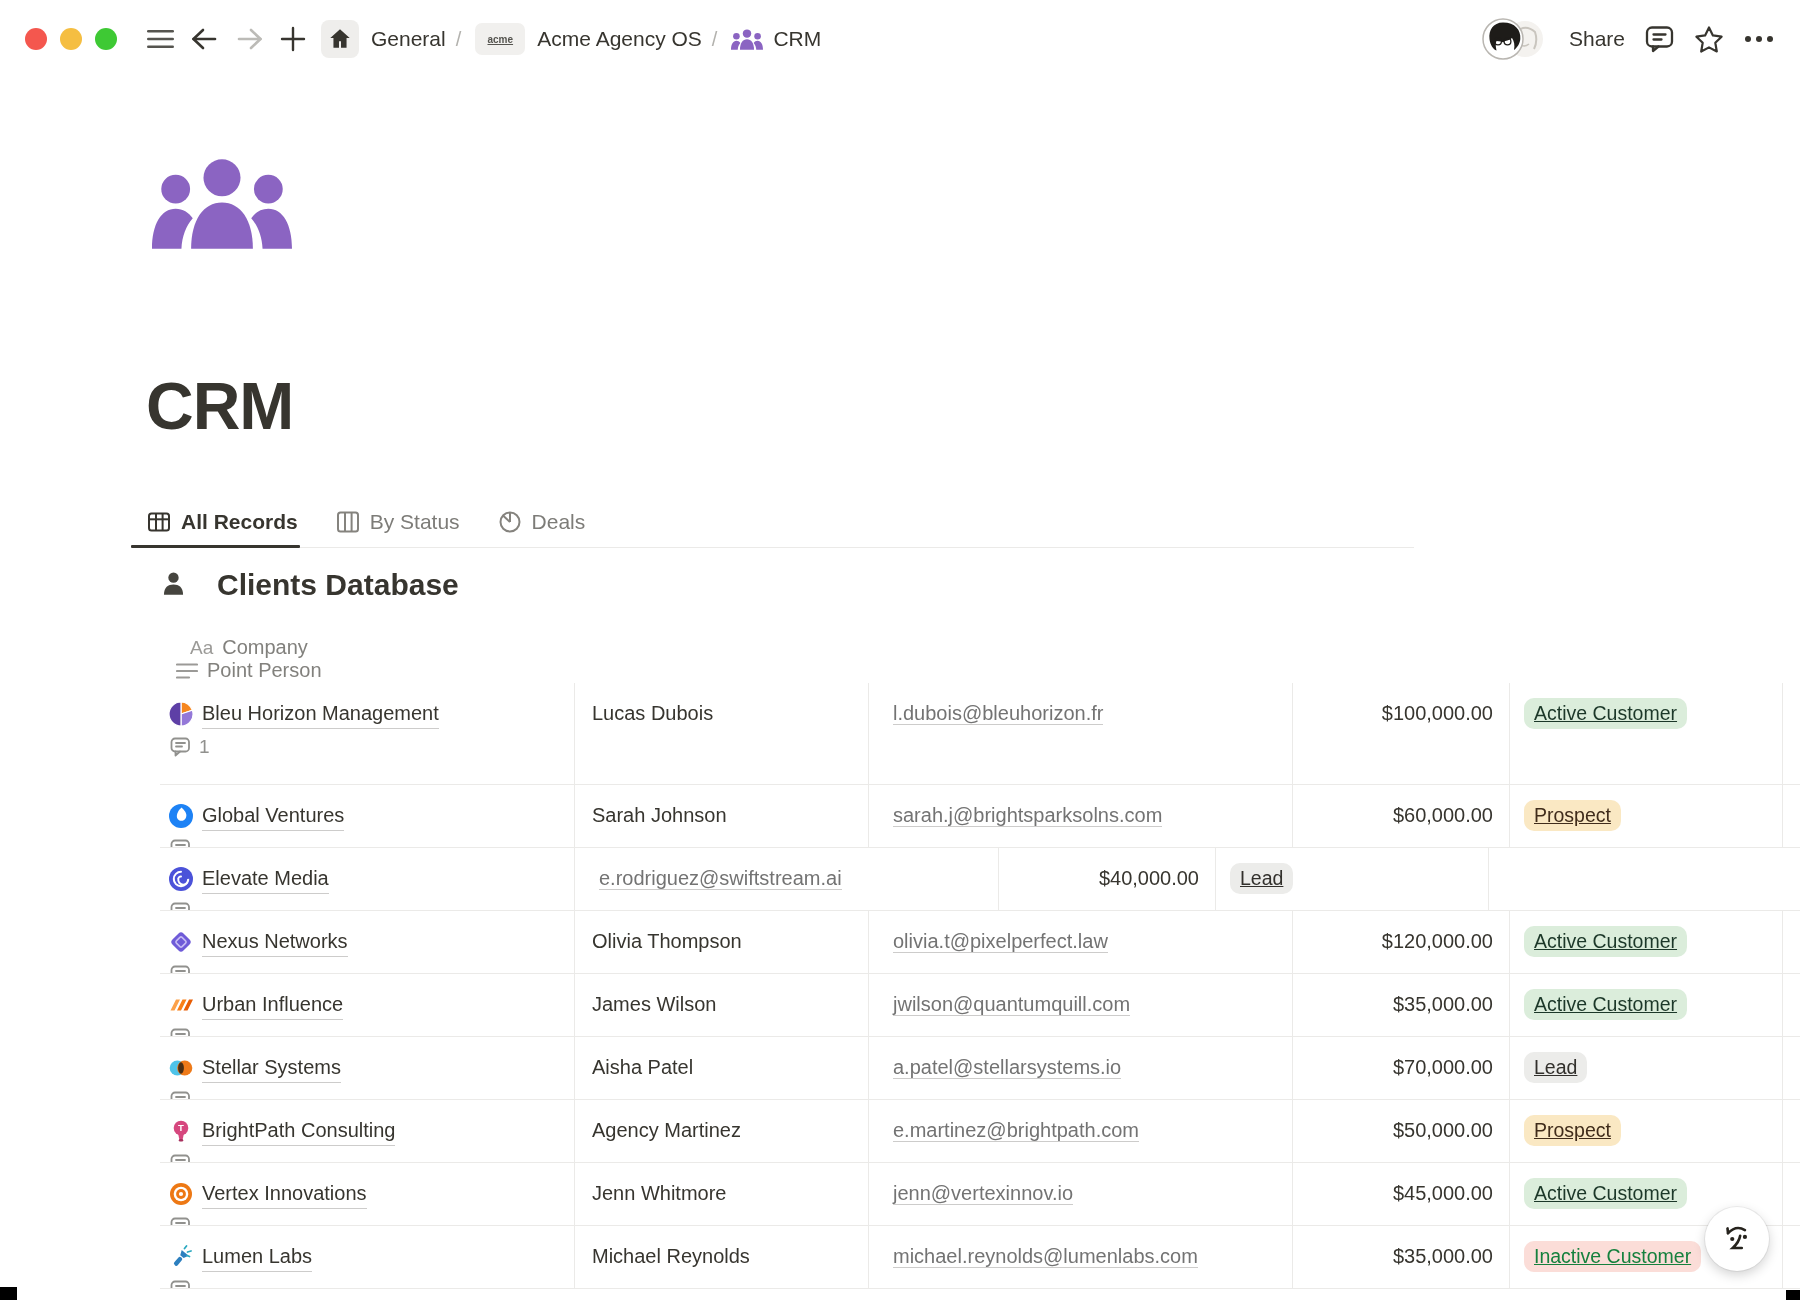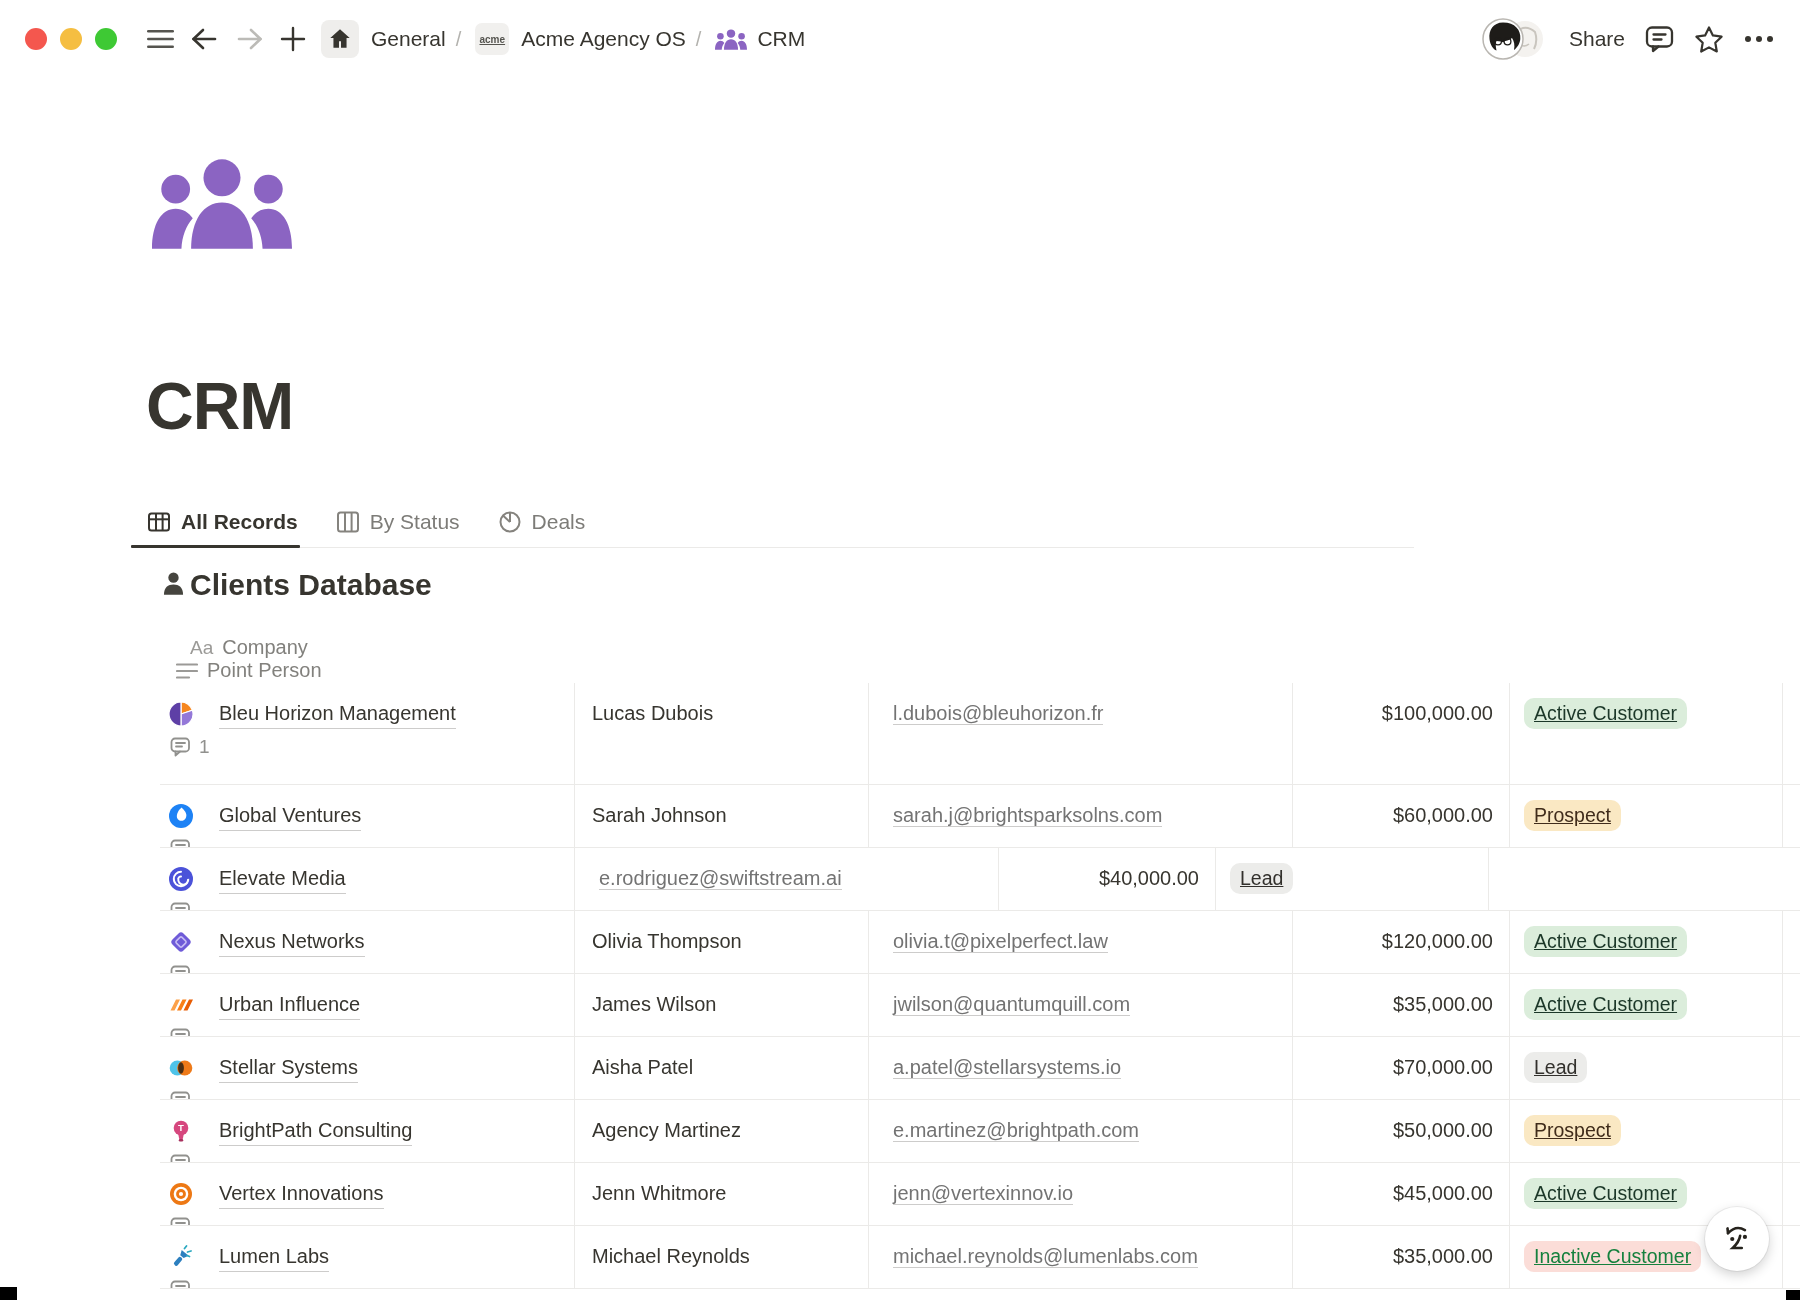--- a/index.html
+++ b/index.html
@@ -15,21 +15,21 @@
   .dot.red{ background:#F4574E; } .dot.yellow{ background:#F5BE41; } .dot.green{ background:#3EC934; }
   .tb-icon { display:flex; align-items:center; justify-content:center; cursor:pointer; }
   .tb-icon svg { display:block; }
   #hamburger { margin-left:30px; }
   #nav-back { margin-left:16px; }
   #nav-fwd { margin-left:18px; }
   #nav-plus { margin-left:16px; }
   #home-btn { margin-left:15px; width:38px; height:38px; background:#EFEEEC; border-radius:8px; }
   .crumb { font-size:21px; color:#37352F; margin-left:12px; white-space:nowrap; cursor:pointer; }
   .crumb-sep { font-size:20px; color:#B3B2AE; margin-left:10px; }
-  #ws-badge { margin-left:14px; width:34px; height:32px; background:#F1F0EE; border-radius:7px;
+  #ws-badge { margin-left:14px; width:50px; height:32px; background:#F1F0EE; border-radius:7px;
               display:flex; align-items:center; justify-content:center;
               font-size:10px; font-weight:700; color:#55544F; text-decoration:underline; cursor:pointer; }
   #crumb-page-icon { margin-left:14px; }
   #tb-right { margin-left:auto; display:flex; align-items:center; gap:20px; padding-right:26px; }
   #share-label { font-size:21px; color:#37352F; cursor:pointer; }
   #avatars svg { display:block; }
 
   
   #page-icon { position:absolute; left:152px; top:158px; cursor:pointer; }
   #page-title { position:absolute; left:146px; top:368px; font-size:66px; font-weight:700;
@@ -37,21 +37,21 @@
 
   #tabs { position:absolute; left:147px; top:497px; width:1267px; height:51px;
           border-bottom:1px solid #EBEAE8; display:flex; gap:38px; align-items:center; }
   .tab { position:relative; height:100%; display:flex; align-items:center; gap:10px;
          font-size:21px; color:#7D7C78; cursor:pointer; }
   .tab.active { color:#37352F; font-weight:600; }
   .tab.active::after { content:''; position:absolute; left:-16px; right:-2px; bottom:-1px;
                        height:3px; background:#37352F; border-radius:1px; }
   .ticon { display:flex; align-items:center; }
 
-  #section-head { position:absolute; left:160px; top:568px; display:flex; align-items:center; gap:3px;text-align:center; }
+  #section-head { position:absolute; left:160px; top:568px; display:flex; align-items:center; gap:30px;text-align:center; }
   #section-head h2 { font-size:30px; font-weight:700; color:#37352F; }
 
   
   #thead { position:absolute; left:160px; top:636px; width:1640px; height:47px; display:flex;
            color:#82817D; font-size:20px;flex-direction:column; }
   .hcell { display:flex; align-items:center; gap:9px; padding-left:16px; cursor:pointer; }
   .hcell .hicon { display:flex; align-items:center; color:#9B9A97; }
   .txticon { font-size:19px; color:#9B9A97; letter-spacing:0; }
   .hcell:nth-child(1) { padding-left:30px; }
   .hcell:nth-child(4) { padding-left:26px; }
@@ -63,21 +63,21 @@
   .trow { display:flex; height:63px; border-bottom:1px solid #EBEAE8; background:#fff; }
   .trow.tall { height:102px; }
   .cell { border-right:1px solid #EBEAE8; padding-top:15px; font-size:20px;
           line-height:30px; color:#37352F; overflow:hidden; white-space:nowrap; }
   .c-company { width:415px; padding-left:8px; }
   .c-person  { width:294px; padding-left:17px; cursor:pointer; }
   .c-email   { width:424px; padding-left:24px; cursor:pointer; }
   .c-deal    { width:217px; padding-right:16px; text-align:right; cursor:pointer; }
   .c-status  { width:273px; padding-left:14px; cursor:pointer; }
   .c-fill    { width:17px; border-right:none; }
-  .company-line { display:flex; align-items:center; gap:25px; }
+  .company-line { display:flex; align-items:center; gap:8px; }
   .cicon svg { display:block; }
   .cname { font-weight:500; color:#37352F; text-decoration:none; cursor:pointer;
            border-bottom:1.5px solid rgba(55,53,47,0.25); }
   .c-email a { color:#737373; text-decoration:none; cursor:pointer;
                border-bottom:1.5px solid rgba(55,53,47,0.25); }
   .comment-line { display:flex; align-items:center; gap:7px; margin-top:7px; margin-left:2px;
                   color:#91918E; font-size:19px; line-height:22px; cursor:pointer; }
   .badge { display:inline-block; padding:2px 10px 3px; border-radius:10px; font-size:19.5px;
            line-height:26px; white-space:nowrap;text-decoration:underline; }
 

